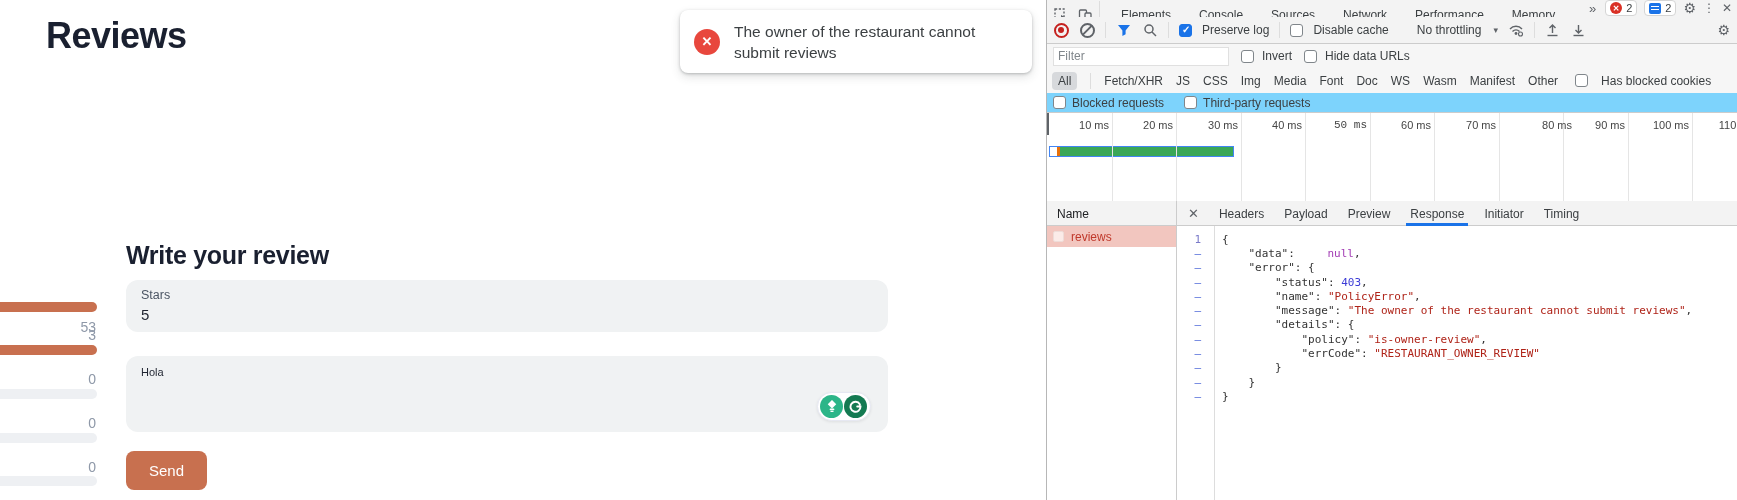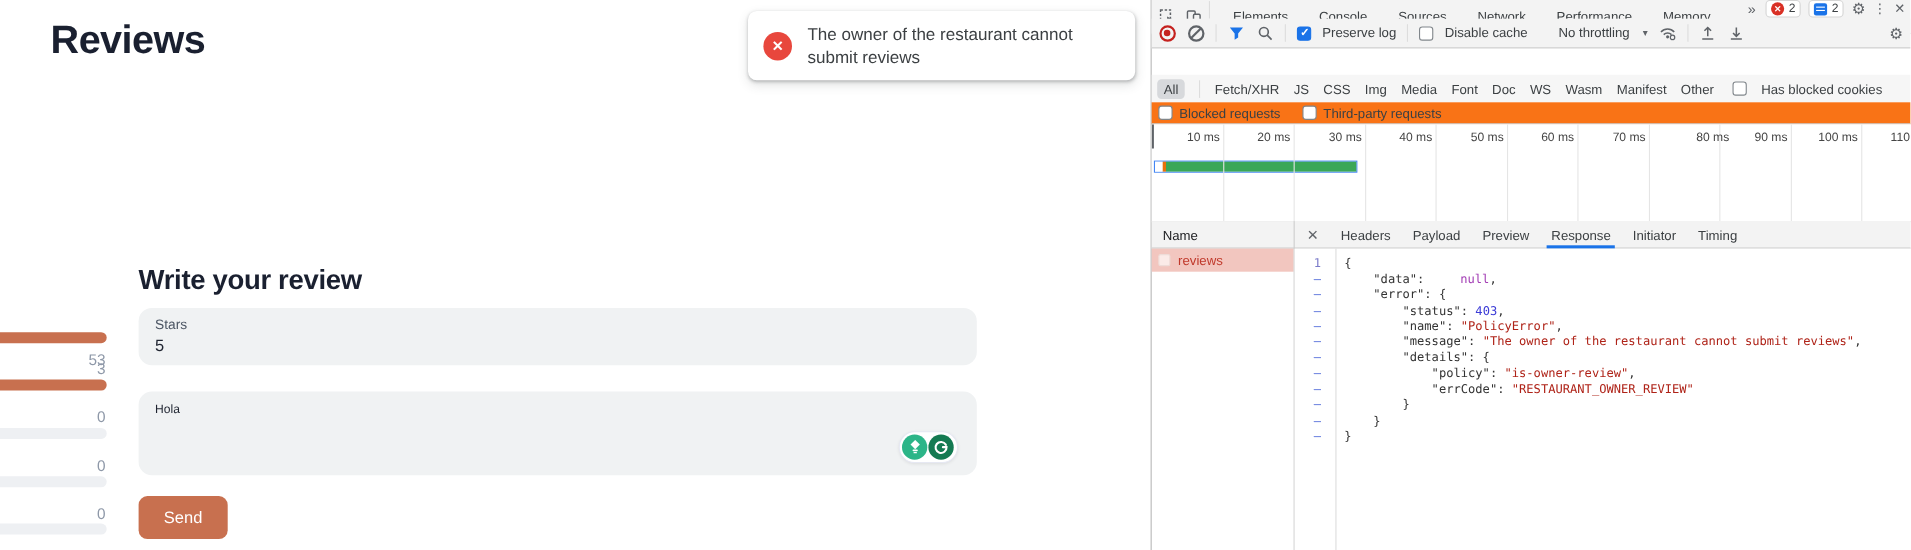--- a/index.html
+++ b/index.html
@@ -29,21 +29,21 @@
   .send-btn{position:absolute;left:126px;top:451px;width:81px;height:39px;background:#c8704f;border:none;border-radius:8px;
             color:#fff;font-size:15px;font-family:"Liberation Sans",sans-serif;display:flex;align-items:center;justify-content:center;cursor:pointer;}
   
   .dt{position:absolute;left:1046px;top:0;width:691px;height:500px;background:#fff;border-left:1px solid #b7b7b7;
       box-sizing:border-box;font-size:12px;color:#3c4043;}
   .dt-row{position:absolute;left:0;right:0;display:flex;align-items:center;background:#f3f3f3;box-sizing:border-box;}
   .row1{top:0;height:31px;border-bottom:1px solid #ccc;}
   .row2{top:17px;height:27px;border-bottom:1px solid #ccc;gap:10px;padding-left:6px;}
   .row3{top:44px;height:24px;background:#f6f6f6;gap:8px;padding-left:6px;}
   .row4{top:68px;height:25px;background:#f6f6f6;gap:13px;padding-left:5px;}
-  .row5{top:93px;height:20px;background:#f97316;border-bottom:1px solid #ccc;gap:6px;padding-left:6px;}
+  .row5{top:93px;height:20px;background:#7dd3fc;border-bottom:1px solid #ccc;gap:6px;padding-left:6px;}
   .dt-tabs{display:flex;height:100%;margin-left:60px;}
   .dt-tab{padding:0 14px;display:flex;align-items:center;height:100%;position:relative;color:#3c4043;cursor:pointer;}
   .dt-tab.sel::after{content:"";position:absolute;left:4px;right:4px;bottom:0;height:3px;background:#1a73e8;}
   .r1-right{position:absolute;right:5px;top:0;height:16px;display:flex;align-items:center;gap:7px;}
   .chev{color:#5f6368;font-size:13px;letter-spacing:-2px;margin-right:4px;}
   .badge{display:flex;align-items:center;gap:4px;border:1px solid #d5d5d5;border-radius:4px;padding:0 4px;height:14px;background:#fff;cursor:pointer;}
   .badge .num{font-size:11px;color:#3c4043;}
   .bicon-err{width:12px;height:12px;border-radius:50%;background:#d93025;color:#fff;font-size:8px;font-weight:700;
              display:flex;align-items:center;justify-content:center;}
   .bicon-msg{width:12px;height:11px;border-radius:2px;background:#1a73e8;position:relative;}
@@ -239,20 +239,27 @@
       </span>
       <span class="icon16">
         <svg width="13" height="14" viewBox="0 0 13 14">
             <path d="M6.5 2v8M3.5 7l3 3 3-3" fill="none" stroke="#5f6368" stroke-width="1.4"></path>
             <path d="M1.5 12.5h10" stroke="#5f6368" stroke-width="1.4"></path>
           </svg>
       </span>
       <span class="gicon" style="position:absolute;right:7px;">⚙</span>
     </div>
 
+    <div class="dt-row row3">
+      <input class="filter-input" placeholder="Filter" style="">
+      <span class="cb" style="margin-left:4px;"></span>
+      <span class="lbl">Invert</span>
+      <span class="cb" style="margin-left:4px;"></span>
+      <span class="lbl">Hide data URLs</span>
+    </div>
 
     <div class="dt-row row4" id="type-filters">
         <span class="type-pill sel">All</span>
         <span class="vsep"></span>
         <span class="type-pill">Fetch/XHR</span>
         <span class="type-pill">JS</span>
         <span class="type-pill">CSS</span>
         <span class="type-pill">Img</span>
         <span class="type-pill">Media</span>
         <span class="type-pill">Font</span>
@@ -281,21 +288,21 @@
       </div>
     <div class="gridline" style="left: 65px;"></div>
         <div class="tick-label" style="left: 2px;">10 ms</div>
         <div class="gridline" style="left: 129px;"></div>
         <div class="tick-label" style="left: 66px;">20 ms</div>
         <div class="gridline" style="left: 194px;"></div>
         <div class="tick-label" style="left: 131px;">30 ms</div>
         <div class="gridline" style="left: 258px;"></div>
         <div class="tick-label" style="left: 195px;">40 ms</div>
         <div class="gridline" style="left: 323px;"></div>
-        <div class="tick-label" style="left: 260px;">50 ms</div>
+        <div class="tick-label" style="left: 260px; font-family: Liberation Mono, monospace;">50 ms</div>
         <div class="gridline" style="left: 387px;"></div>
         <div class="tick-label" style="left: 324px;">60 ms</div>
         <div class="gridline" style="left: 452px;"></div>
         <div class="tick-label" style="left: 389px;">70 ms</div>
         <div class="gridline" style="left: 516px;"></div>
         <div class="tick-label" style="left: 465px;">80 ms</div>
         <div class="gridline" style="left: 581px;"></div>
         <div class="tick-label" style="left: 518px;">90 ms</div>
         <div class="gridline" style="left: 645px;"></div>
         <div class="tick-label" style="left: 582px;">100 ms</div>

